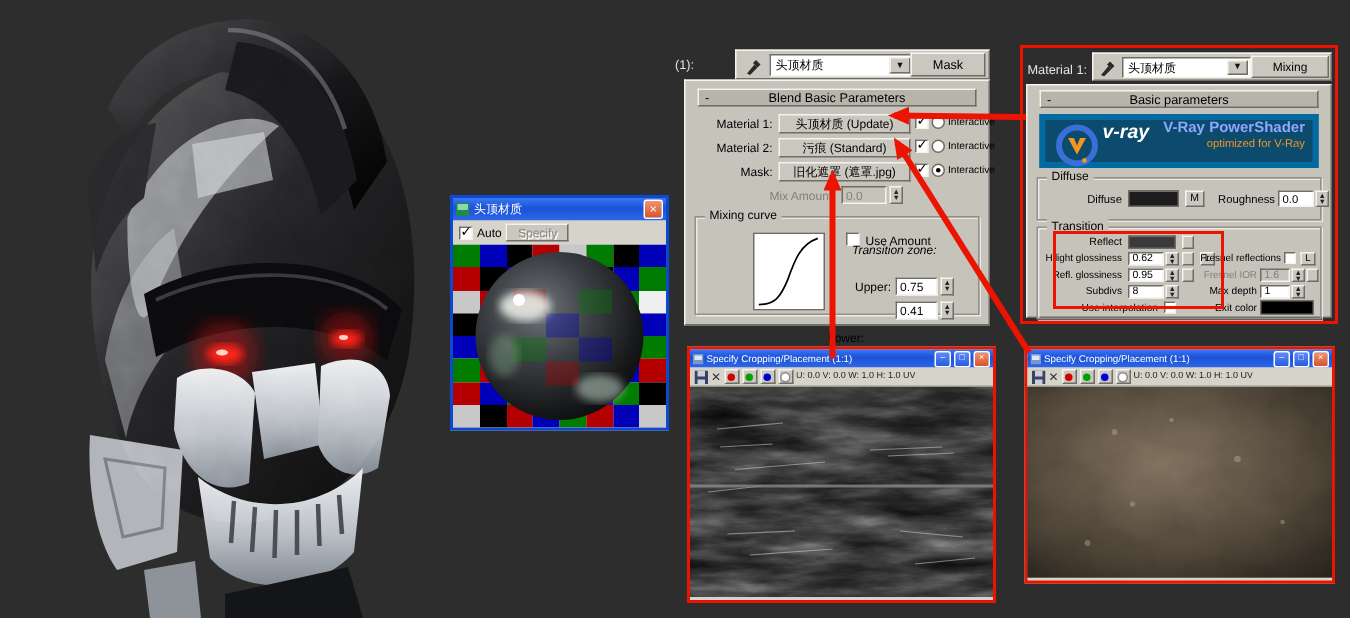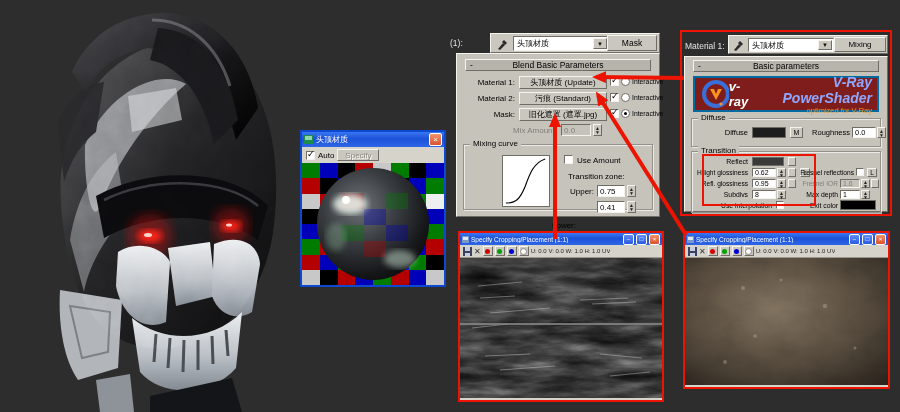--- a/index.html
+++ b/index.html
@@ -72,23 +72,23 @@
   .uvwh{font-size:6px;color:#222;white-space:nowrap;overflow:hidden;}
   .bmp-content{position:absolute;left:0;right:0;bottom:2px;overflow:hidden;background:#000;}
 
   .vray-win{position:absolute;left:680px;top:30px;width:212px;height:186px;border:2px solid #ec1400;
        background:#2d2d2d;z-index:4;box-sizing:border-box;}
 
   .redbox{position:absolute;border:2px solid #ec1400;z-index:3;}
 
   .arrows{position:absolute;inset:0;z-index:40;pointer-events:none;}
 
-  .banner{position:absolute;background:#7f1d1d;border:2px solid #0369a1;display:flex;align-items:center;box-sizing:border-box;}
+  .banner{position:absolute;background:#0c4a6e;border:4px solid #0369a1;display:flex;box-sizing:border-box;}
   .banner .brand{color:#fff;font-size:13px;font-style:italic;font-weight:bold;letter-spacing:0;}
-  .banner .b-title{color:#8fa8ff;font-size:14px;font-weight:bold;text-align:right;font-style:italic;}
+  .banner .b-title{color:#8fa8ff;font-size:10px;font-weight:bold;text-align:right;}
   .banner .b-sub{color:#f7941d;font-size:7.5px;text-align:right;}
 </style>
 </head>
 <body>
 
 <div class="stage">
 
   <svg class="abs" style="left:0;top:0;width:300px;height:412px;" viewBox="0 0 300 412">
     <defs>
       <linearGradient id="helmG" x1="0" y1="0" x2="1" y2="1">
@@ -331,21 +331,21 @@
           <span>▼</span>
         </span>
 
       <div class="grp" style="left:6px;right:6px;top:90px;bottom:6px;">
         <span class="grp-title">Mixing curve</span>
         <svg class="abs" style="left:38px;top:10px;background:#fff;border:1px solid #6f6d66;" width="48" height="52" viewBox="0 0 48 52">
           <path d="M3 49 C14 49 18 44 23 32 C28 18 32 7 44 3" fill="none" stroke="#000" stroke-width="1.2"></path>
         </svg>
         <span class="cb abs" style="left:100px;top:10px;"></span>
         <span class="lab abs" style="left:113px;top:11px;">Use Amount</span>
-        <span class="lab abs" style="left:104px;top:27px;">Transition zone:</span>
+        <span class="lab abs" style="left:104px;top:17px;font-style:italic;">Transition zone:</span>
         <span class="lab abs" style="left:70px;top:42px;width:60px;text-align:right;">Upper:</span>
         <span class="field abs" style="left:133px;top:40px;width:28px;height:12px;">0.75</span>
         <span class="spin abs" style="left:163px;top:40px;height:12px;">
             <span>▲</span>
             <span>▼</span>
           </span>
         <span class="lab abs" style="left:70px;top:76px;width:60px;text-align:center;">Lower:</span>
         <span class="field abs" style="left:133px;top:56px;width:28px;height:12px;">0.41</span>
         <span class="spin abs" style="left:163px;top:56px;height:12px;">
             <span>▲</span>

